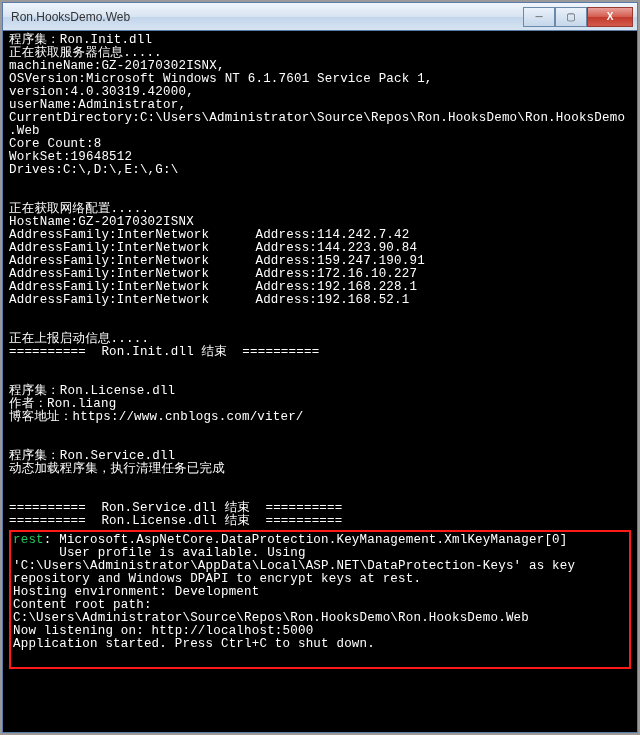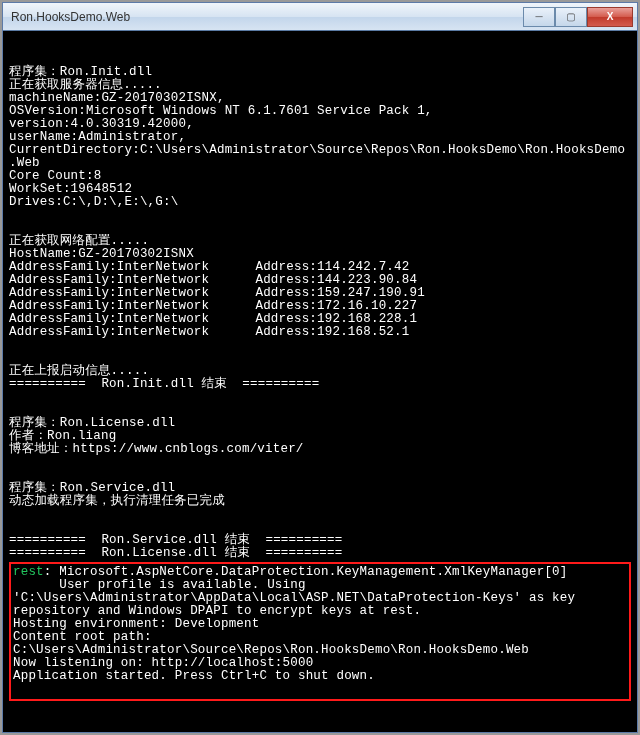--- a/index.html
+++ b/index.html
@@ -1,19 +1,18 @@
 <!DOCTYPE html>
 <html><head>
   <meta charset="utf-8">
   <style>
     * {
       margin: 0;
       padding: 0;
       box-sizing: border-box;
-      gap: 32px;
     }
     body {
       background: #999;
       font-family: 'Consolas', 'Courier New', monospace;
       width: 640px;
       height: 735px;
       overflow: hidden;
     }
     .window {
       width: 636px;

